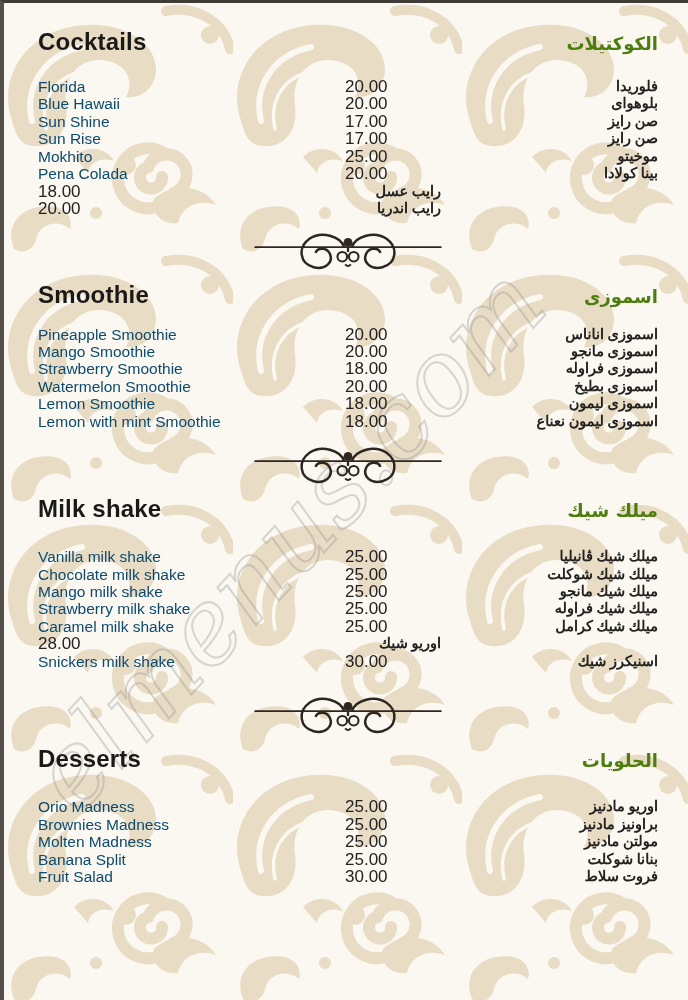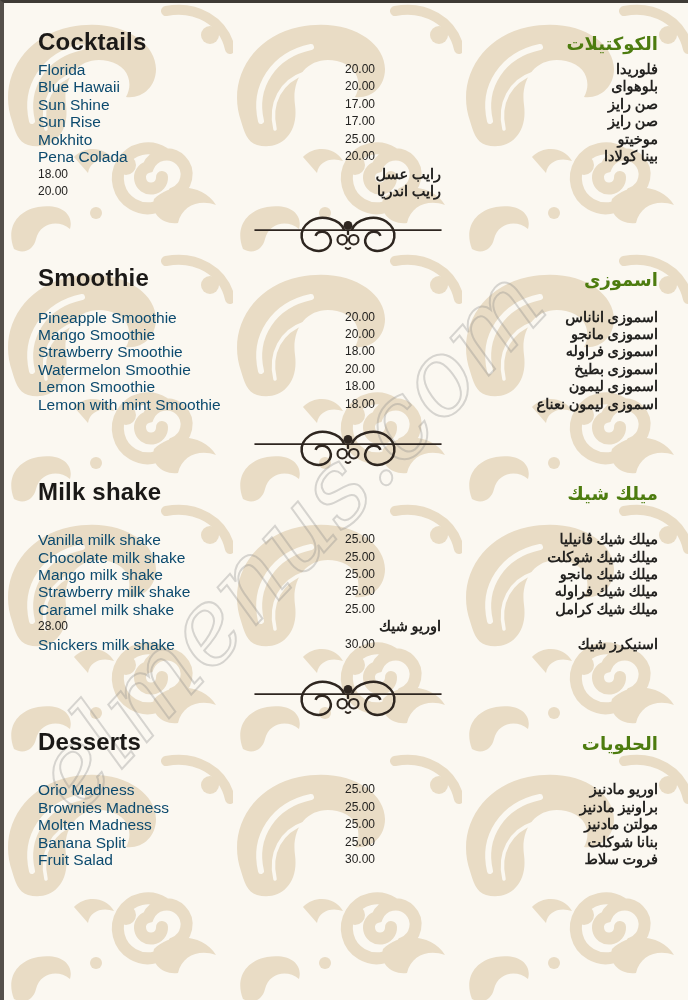--- a/index.html
+++ b/index.html
@@ -16,23 +16,23 @@
   }
   .bg-svg{position:absolute;top:0;left:0;width:100%;height:100%;}
   .wm-svg{position:absolute;top:0;left:0;width:100%;height:100%;pointer-events:none;}
   .content{position:absolute;top:0;left:0;right:0;bottom:0;padding:26px 30px 0 34px;box-sizing:border-box;}
   .sec-header{display:flex;justify-content:space-between;align-items:baseline;line-height:26px;white-space:nowrap;}
   .sec-title-en{font-size:24px;font-weight:bold;color:#1b1917;letter-spacing:0.2px;}
   .sec-title-ar{font-size:18px;font-weight:bold;color:#4d7c0f;direction:rtl;font-family:"DejaVu Sans", sans-serif;}
   .rows{display:block;}
   .row{display:grid;grid-template-columns:307px 96px 1fr;height:17.45px;line-height:17.45px;white-space:nowrap;}
   .row .en{font-size:15.5px;color:#0c4a6e;text-align:left;}
-  .row .price{font-size:12px;color:#232220;text-align:left;}
+  .row .price{font-size:17px;color:#232220;text-align:left;}
   .row .ar{font-size:14.5px;font-weight:bold;color:#232220;text-align:right;direction:rtl;font-family:Liberation Serif, serif;}
-  .sec1 .sec-header{margin-bottom:4px;gap:40px;}
+  .sec1 .sec-header{margin-bottom:21px;gap:40px;}
   .sec2 .sec-header{margin-bottom:16px;}
   .sec3 .sec-header{margin-bottom:24px;}
   .sec4 .sec-header{margin-bottom:24px;gap:44px;}
   .divider-wrap{text-align:center;}
   .div1{margin:12px 0 10px;}
   .div2{margin:14px 0 10px;}
   .div3{margin:24px 0 10px;}
   .divider-wrap svg{display:block;margin:0 auto;width:196px;height:42px;}
 </style>
 </head>

